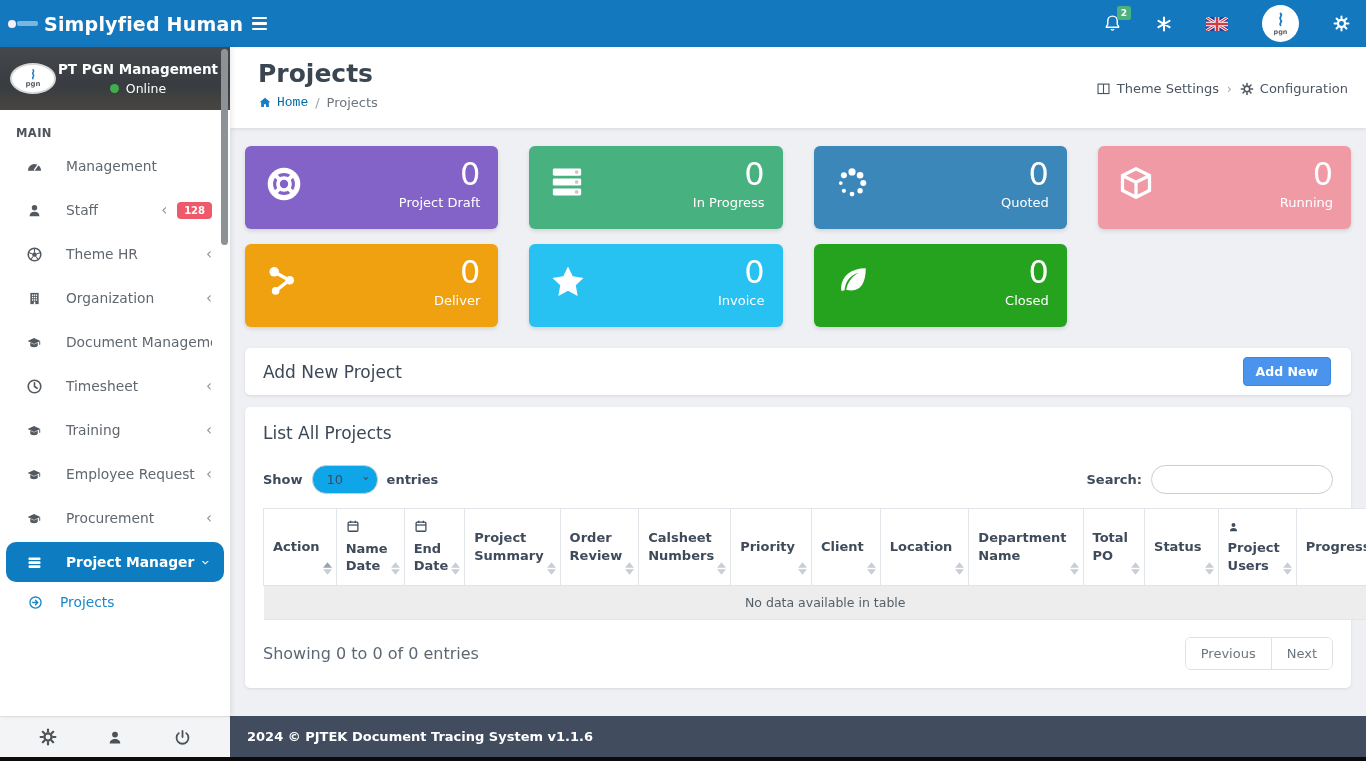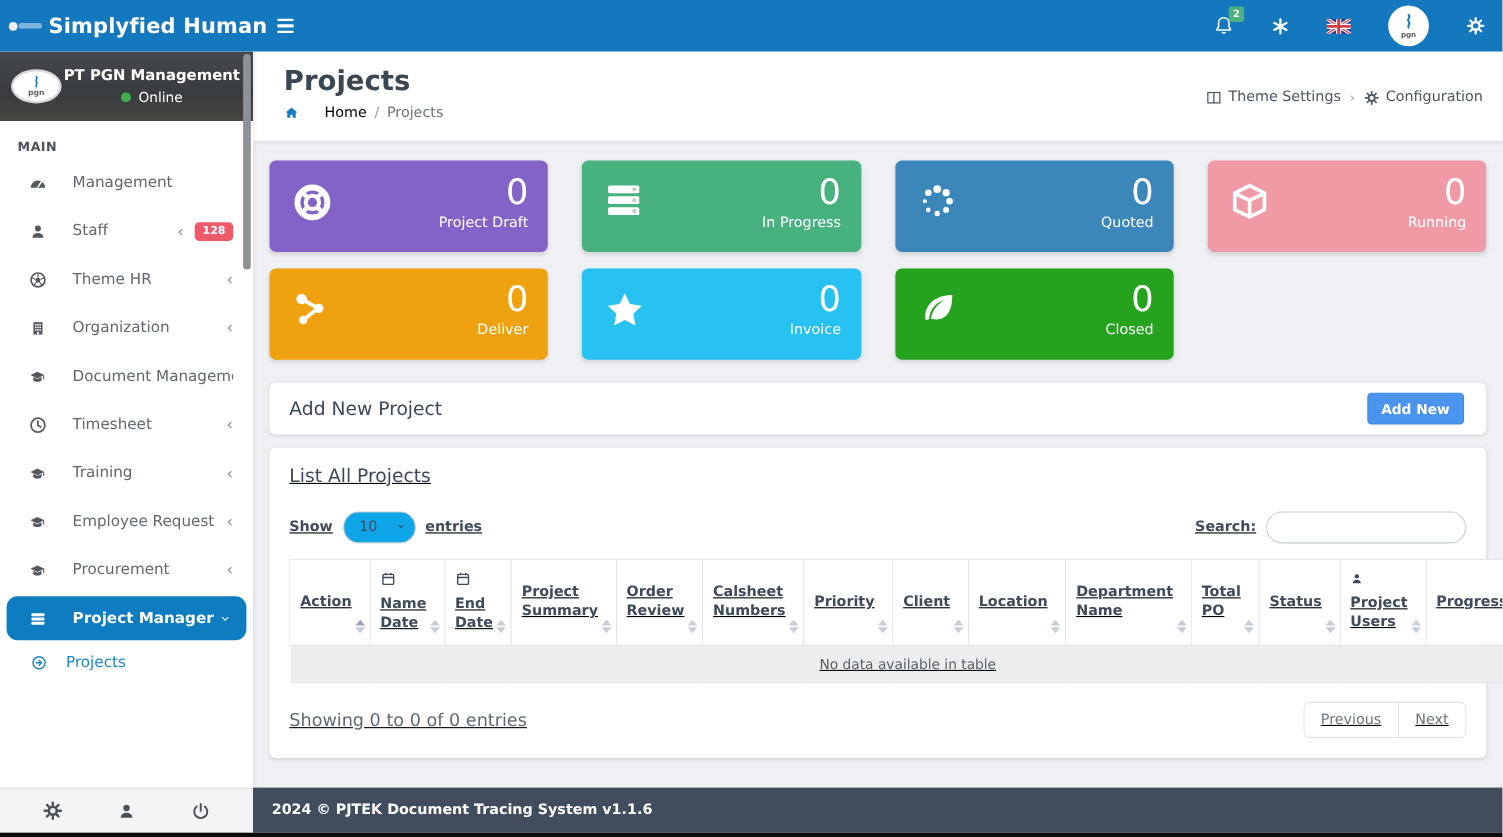--- a/index.html
+++ b/index.html
@@ -47,21 +47,21 @@
   .nav-item.active .nicon { color:#fff; }
   .nav-item.active .nlabel { font-weight:700; }
   .nav-sub { display:flex; align-items:center; height:36px; padding-left:28px; color:#1a87c9; cursor:pointer; }
   .nav-sub .nicon { width:18px; display:flex; color:#1a87c9; }
   .nav-sub .nlabel { font-size:13.8px; margin-left:14px; }
 
   .main { flex:1; display:flex; flex-direction:column; min-width:0; }
   .main-head { background:#fff; height:81px; padding:12px 18px 0 28px; display:flex; justify-content:space-between; box-shadow:0 1px 4px rgba(0,0,0,.10); z-index:2; }
   .page-title { font-size:25px; font-weight:600; color:#3a4651; }
   .breadcrumb { display:flex; align-items:center; gap:7px; margin-top:7px; font-size:13px; }
-  .breadcrumb .bc-home { color:#000000; display:flex; align-items:center; gap:23px; cursor:pointer; }
+  .breadcrumb .bc-home { color:#0369a1; display:flex; align-items:center; gap:5px; cursor:pointer;font-family:Liberation Mono, monospace; }
   .breadcrumb .bc-sep { color:#9aa0a6; }
   .breadcrumb .bc-cur { color:#6d757d; }
   .head-right { display:flex; align-items:flex-start; gap:8px; padding-top:22px; font-size:13px; color:#4a5560; }
   .head-link { display:flex; align-items:center; gap:6px; cursor:pointer; }
   .head-sep { color:#9aa0a6; font-size:12px; padding-top:1px; }
 
   .content { flex:1; background:#eef0f4; padding:18px 15px 0 15px; overflow:hidden; }
 
   
   .cards { display:grid; grid-template-columns:repeat(4,1fr); column-gap:31px; row-gap:15px; }
@@ -70,21 +70,21 @@
   .stat-card .snum { text-align:right; font-size:32px; line-height:36px; font-weight:400; }
   .stat-card .slabel { text-align:right; font-size:13px; font-weight:500; margin-top:3px; }
 
   
   .panel { background:#fff; border-radius:5px; box-shadow:0 1px 3px rgba(0,0,0,.10); }
   .add-panel { margin-top:21px; height:47px; display:flex; align-items:center; justify-content:space-between; padding:0 20px 0 18px; }
   .panel-title { font-size:17px; font-weight:500; color:#3c4858; }
   .btn-add { background:#4a94ee; border:1px solid #3a87e0; color:#fff; font-size:12.5px; font-weight:600;
              padding:6px 12px; border-radius:4px; cursor:pointer; font-family:inherit; }
 
-  .list-panel { margin-top:12px; padding:16px 18px 18px 18px;text-decoration:underline; }
+  .list-panel { margin-top:12px; padding:16px 18px 18px 18px; }
   .table-controls { display:flex; align-items:center; justify-content:space-between; margin-top:22px; }
   .show-group { display:flex; align-items:center; gap:9px; font-size:13px; font-weight:600; color:#3f4b5b; }
   .page-select-wrap { position:relative; }
   .page-select { appearance:none; -webkit-appearance:none; width:66px; height:29px; border:1px solid #c8ced3; border-radius:14px;
                  padding:0 22px 0 14px; font-size:13px; color:#3f4b5b; background:#0ea5e9; font-family:inherit; cursor:pointer; }
   .select-caret { position:absolute; right:10px; top:8px; font-size:10px; color:#3f4b5b; pointer-events:none; display:inline-block; transform:rotate(-90deg); }
   .search-group { display:flex; align-items:center; gap:9px; font-size:13px; font-weight:600; color:#3f4b5b; }
   .search-input { width:182px; height:29px; border:1px solid #c8ced3; border-radius:15px; padding:0 12px; font-size:13px; font-family:inherit; color:#3f4b5b; background:#fff; }
 
   

